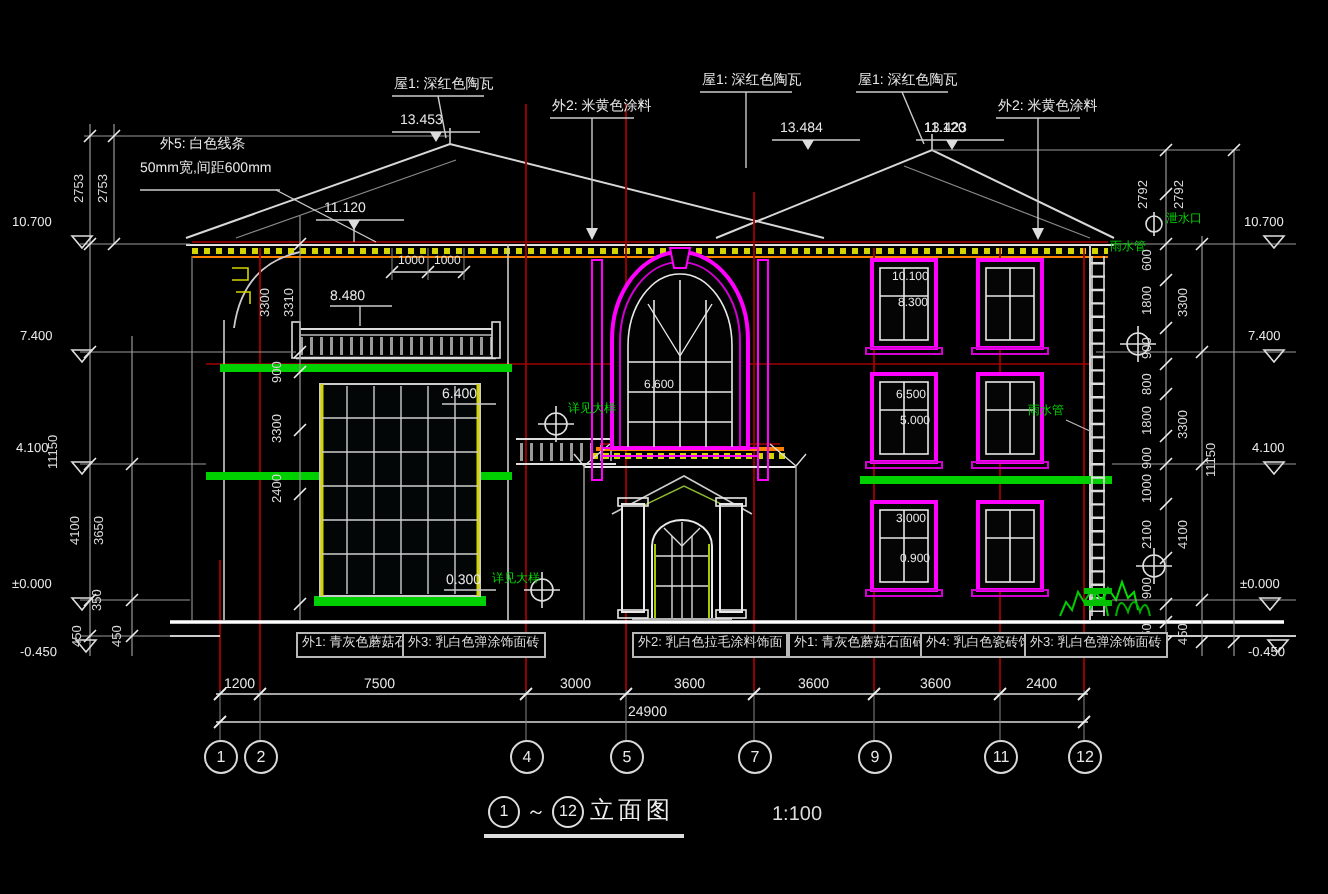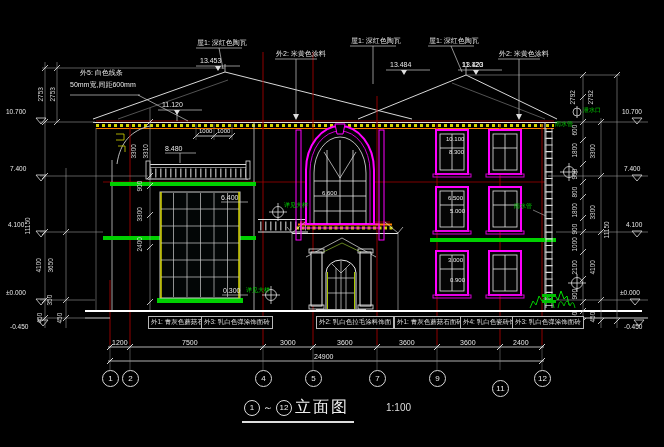--- a/index.html
+++ b/index.html
@@ -13,21 +13,21 @@
   .vt{position:absolute;color:#d8d8d8;font-size:6.5px;line-height:1;white-space:nowrap;
       transform:rotate(-90deg);transform-origin:0 100%;}
   .note{position:absolute;color:#ddd;font-size:6.5px;line-height:1;border:0.5px solid #b8b8b8;
         padding:2px 2px;background:#000;white-space:nowrap;}
   .bub{position:absolute;width:15px;height:15px;border:1px solid #d8d8d8;border-radius:50%;
        color:#e8e8e8;font-size:8px;line-height:15px;text-align:center;background:#000;}
   #title{position:absolute;left:242px;top:397px;display:flex;align-items:center;gap:3px;
          color:#eee;border-bottom:2px solid #ddd;padding:0 5px 3px 2px;}
   .tbub{width:14px;height:14px;border:1px solid #ddd;border-radius:50%;font-size:8px;
         line-height:14px;text-align:center;}
-  .ttext{font-size:16px;letter-spacing:2px;}
+  .ttext{font-size:12px;letter-spacing:2px;}
   .ttilde{font-size:10px;}
   #scale{position:absolute;left:386px;top:402px;font-size:10px;color:#ddd;}
 </style>
 </head>
 <body>
 
 <div id="stage">
 
 <svg id="linework" width="664" height="447" viewBox="0 0 664 447">
 
@@ -364,21 +364,21 @@
 <div class="note" style="left:394px;top:316px">外1: 青灰色蘑菇石面砖</div>
 <div class="note" style="left:460px;top:316px">外4: 乳白色瓷砖饰面砖</div>
 <div class="note" style="left:512px;top:316px">外3: 乳白色弹涂饰面砖</div>
 
 <div class="bub" style="left:102px;top:370px">1</div>
 <div class="bub" style="left:122px;top:370px">2</div>
 <div class="bub" style="left:255px;top:370px">4</div>
 <div class="bub" style="left:305px;top:370px">5</div>
 <div class="bub" style="left:369px;top:370px">7</div>
 <div class="bub" style="left:429px;top:370px">9</div>
-<div class="bub" style="left:492px;top:380px">11</div>
+<div class="bub" style="left:492px;top:370px">11</div>
 <div class="bub" style="left:534px;top:370px">12</div>
 
 <div id="title">
   <span class="tbub">1</span>
   <span class="ttilde">～</span>
   <span class="tbub">12</span>
   <span class="ttext">立面图</span>
 </div>
 <div id="scale">1:100</div>
 

